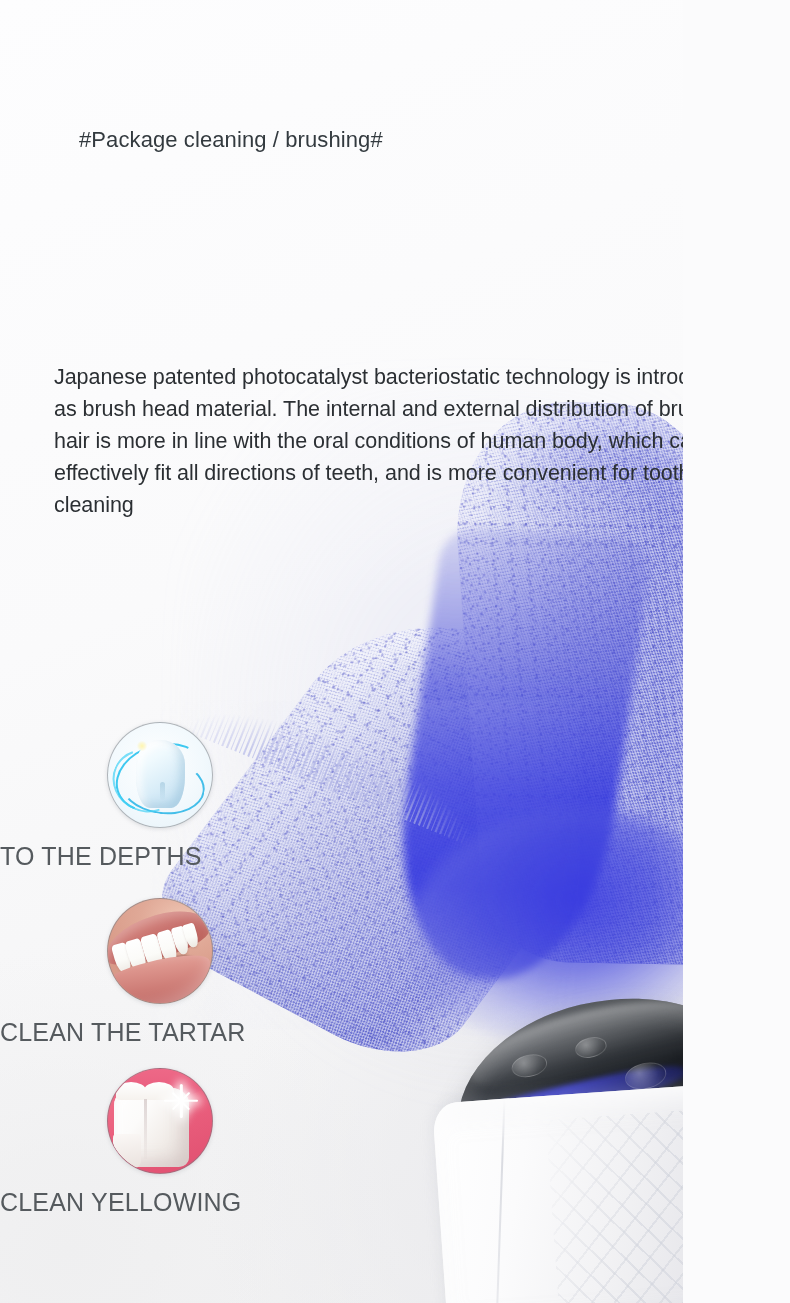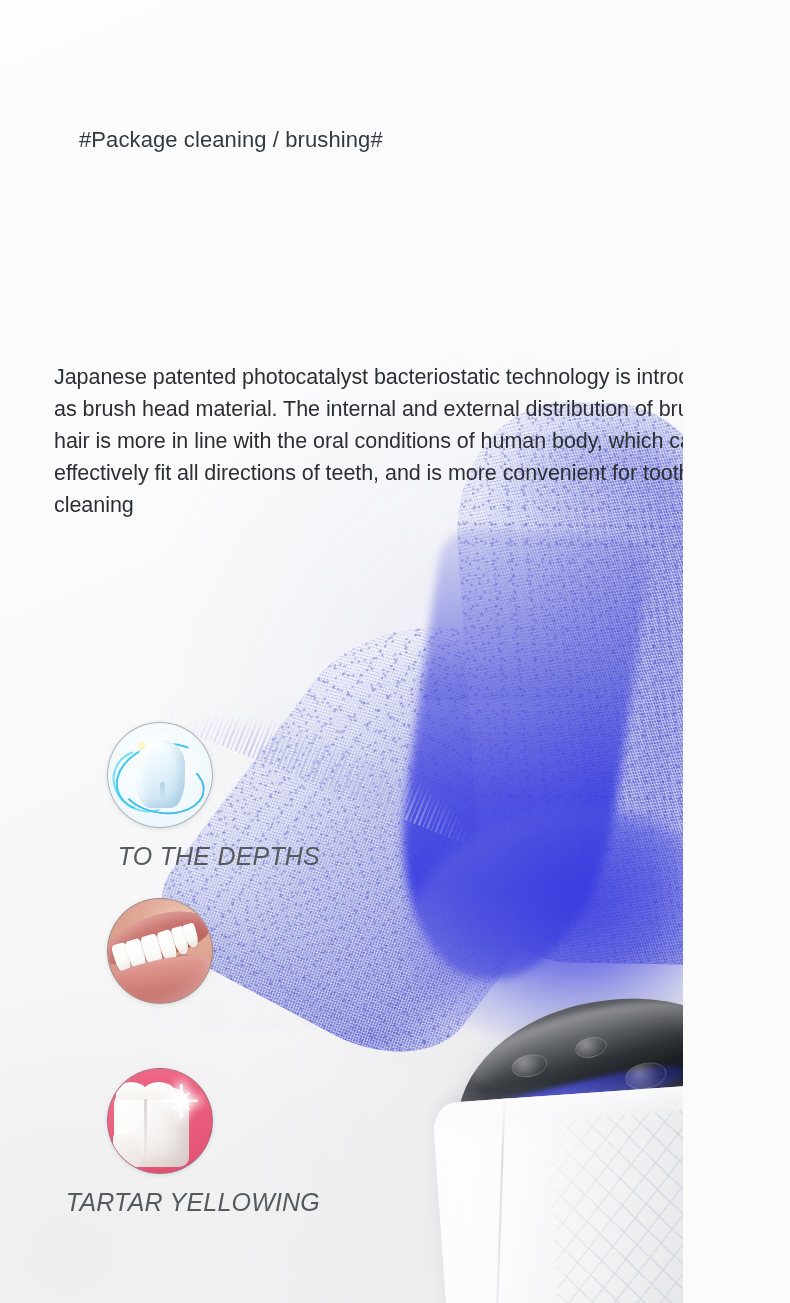--- a/index.html
+++ b/index.html
@@ -327,22 +327,21 @@
     color: #2b2f33;
     letter-spacing: -.05px;
     white-space: pre-line;
   }
 
   
   .feature {
     position: absolute;
     left: 0;
     width: 320px;
-    text-align: right;
-    font-style: italic;
+    text-align: left;
   }
   .feature.f1 { top: 722px; }
   .feature.f2 { top: 898px; }
   .feature.f3 { top: 1068px; }
 
   .badge {
     position: relative;
     width: 104px; height: 104px;
     margin: 0 auto;
     border-radius: 50%;
@@ -633,32 +632,33 @@
       </div>
       <div class="teeth-low">
         <i></i>
         <i></i>
         <i></i>
         <i></i>
         <i></i>
       </div>
       <div class="lip-lower"></div>
     </div>
+    <div class="feature-label">CLEAN THE TARTAR</div>
   </div>
 
   <div class="feature f3">
     <div class="badge badge-yellow">
       <div class="gum-top"></div>
       <div class="molar">
         <div class="molar-cusp c1"></div>
         <div class="molar-cusp c2"></div>
         <div class="molar-split"></div>
         <div class="molar-neck"></div>
       </div>
       <div class="shine">
         <div class="shine-diag"></div>
         <div class="shine-diag2"></div>
       </div>
     </div>
-    <div class="feature-label">TARTAR YELLOWING</div>
+    <div class="feature-label">CLEAN YELLOWING</div>
   </div>
 
 </div>
 
 </body></html>

